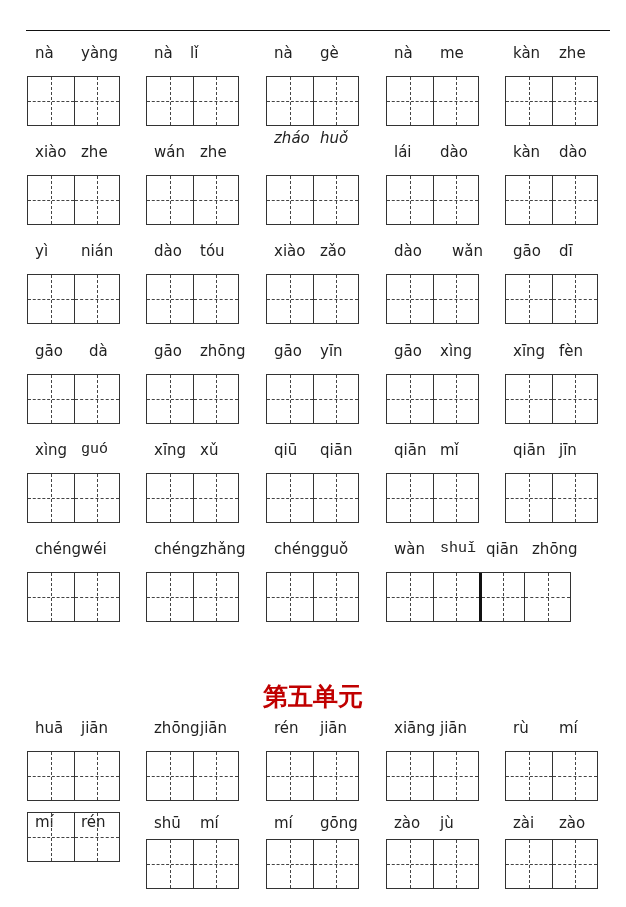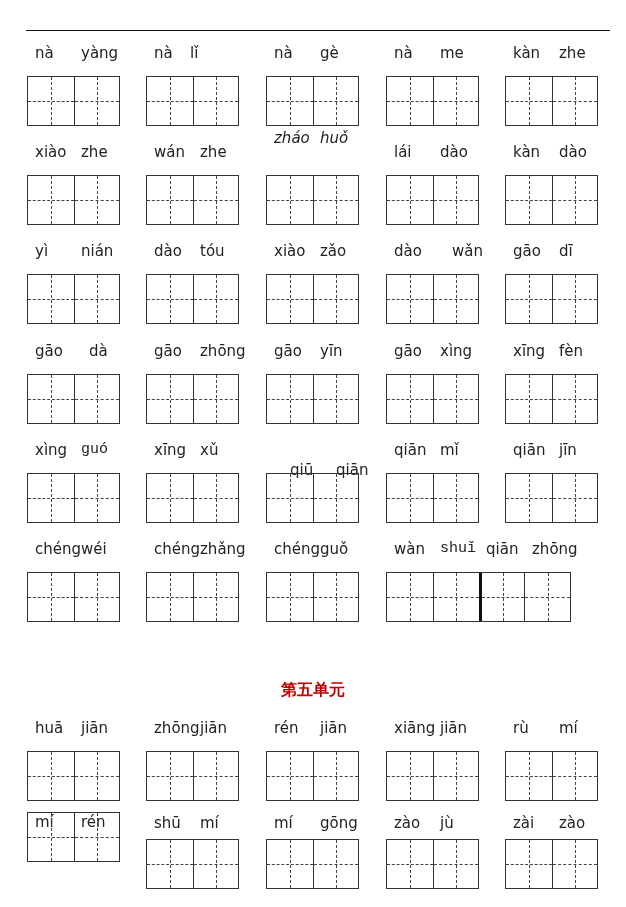--- a/index.html
+++ b/index.html
@@ -9,21 +9,21 @@
   .item { position: absolute; }
   .pinyin { position: absolute; height: 20px; font-size: 15px; line-height: 20px; white-space: nowrap; }
   .pinyin span { position: absolute; top: 0; }
   .grid { position: absolute; display: flex; border: 1.3px solid #333; box-sizing: border-box; height: 50px; }
   .cell { position: relative; width: 46px; height: 100%; box-sizing: border-box; }
   .cell + .cell { border-left: 1.3px solid #333; }
   .cell.thick { border-left: 3px solid #111; }
   .cell::before { content: ""; position: absolute; left: 50%; top: 0; bottom: 0; border-left: 1px dashed #444; }
   .cell::after { content: ""; position: absolute; top: 50%; left: 0; right: 0; border-top: 1px dashed #444; }
   .unit-title { position: absolute; left: 0; width: 626px; top: 680px; text-align: center;
-                font-size: 16px; font-weight: bold; color: #c00000; font-family: "DejaVu Sans", sans-serif; }
+                font-size: 25px; font-weight: bold; color: #c00000; font-family: "DejaVu Sans", sans-serif; }
 </style>
 </head>
 <body>
 
 <div class="topline"></div>
 
 <div id="page">
     <div class="item">
       <div class="pinyin" style="left: 27px; top: 43px; width: 92px;">
         <span style="left: 8px;">nà</span>
@@ -238,21 +238,21 @@
       <div class="pinyin" style="left: 146px; top: 440px; width: 92px;">
         <span style="left: 8px;">xīng</span>
         <span style="left: 54px;">xǔ</span>
       </div>
       <div class="grid" style="left: 146px; top: 473px; width: 93px;">
         <div class="cell"></div>
         <div class="cell"></div>
       </div>
     </div>
     <div class="item">
-      <div class="pinyin" style="left: 282px; top: 440px; width: 92px; margin-top: 20px;">
+      <div class="pinyin" style="left: 266px; top: 440px; width: 92px;">
         <span style="left: 8px;">qiū</span>
         <span style="left: 54px;">qiān</span>
       </div>
       <div class="grid" style="left: 266px; top: 473px; width: 93px;">
         <div class="cell"></div>
         <div class="cell"></div>
       </div>
     </div>
     <div class="item">
       <div class="pinyin" style="left: 386px; top: 440px; width: 92px;">

